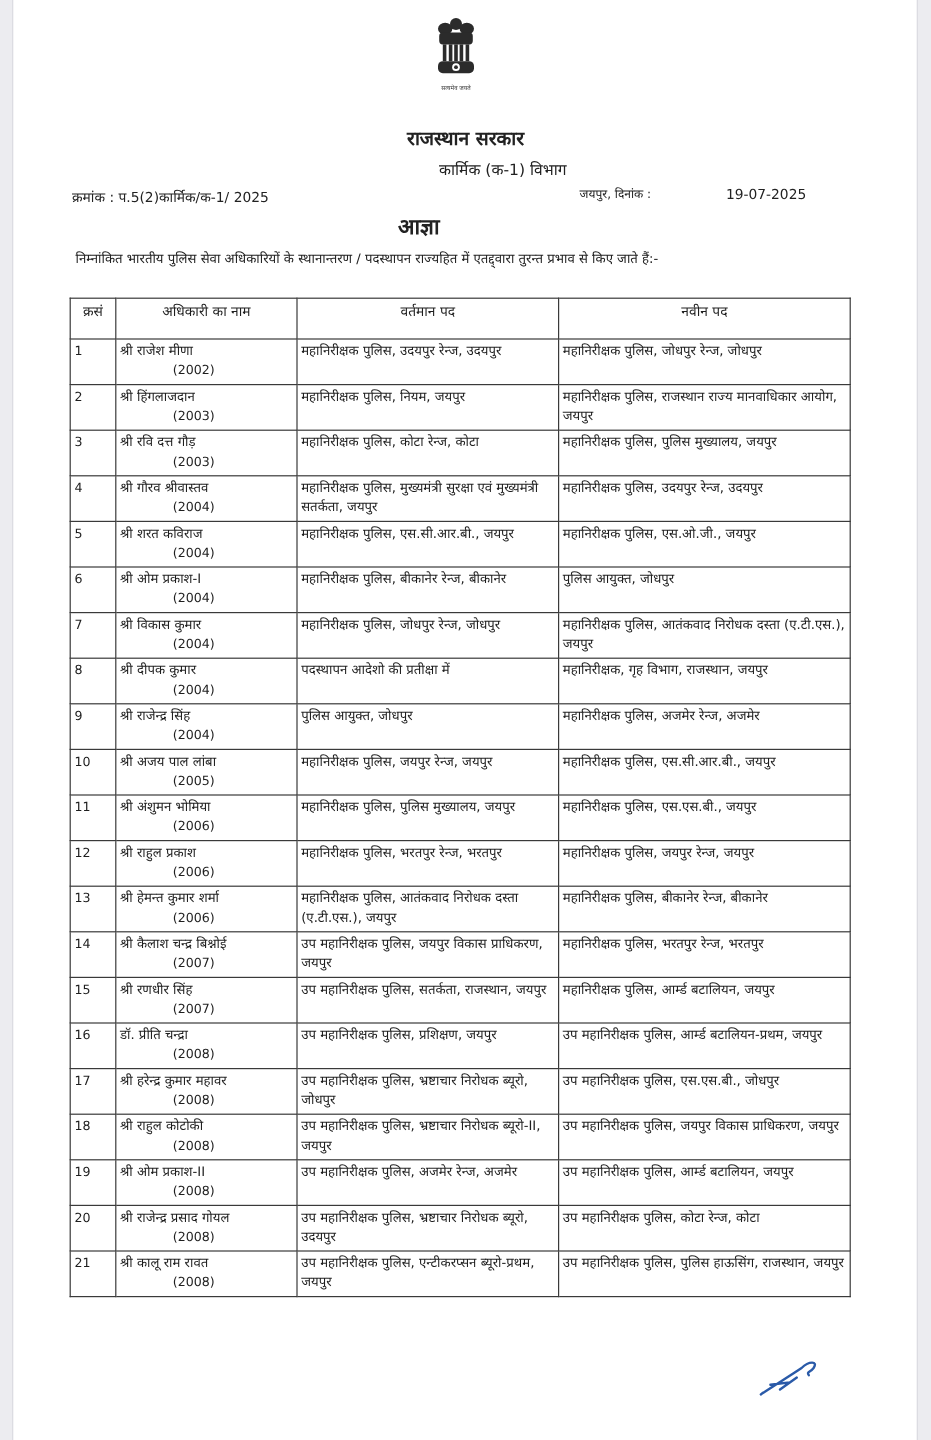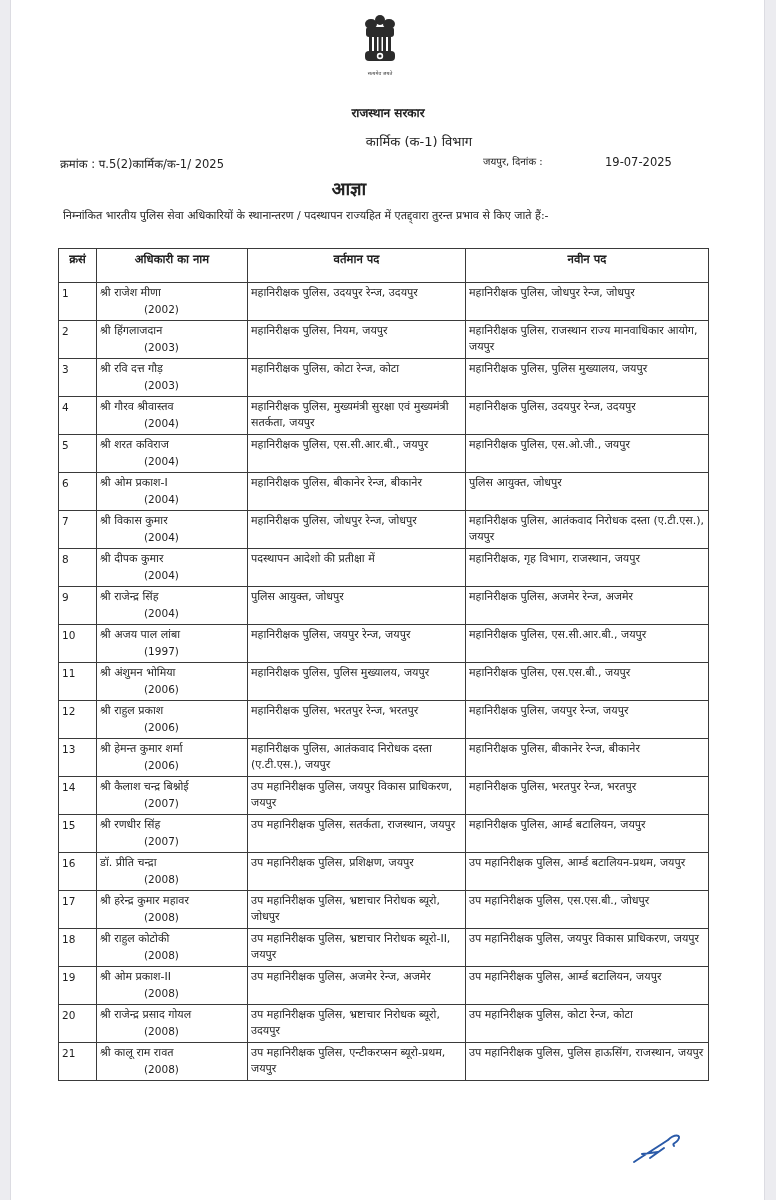--- a/index.html
+++ b/index.html
@@ -8,35 +8,35 @@
     background: #ffffff;
     font-family: "DejaVu Sans", "Liberation Sans", sans-serif;
     color: #1a1a1a;
   }
   .frame-left { position: absolute; left: 0; top: 0; width: 10px; height: 1200px; background: #ececf0; border-right: 1px solid #dcdce2; }
   .frame-right { position: absolute; right: 0; top: 0; width: 11px; height: 1200px; background: #ececf0; border-left: 1px solid #dcdce2; }
 
   .emblem { position: absolute; left: 358px; top: 12px; width: 44px; height: 64px; }
   .emblem-motto { position: absolute; left: 355px; top: 70px; width: 50px; text-align: center; font-size: 5px; color: #333; }
 
-  .gov-title { position: absolute; left: 0; width: 776px; top: 104px; text-align: center; font-size: 12px; font-weight: bold; color: #222; }
+  .gov-title { position: absolute; left: 0; width: 776px; top: 104px; text-align: center; font-size: 16px; font-weight: bold; color: #222; }
   .dept-title { position: absolute; left: 0; width: 776px; top: 132px; text-align: center; font-size: 13px; color: #222; padding-left: 31px; }
   .ref-no { position: absolute; left: 60px; top: 156px; font-size: 11.5px; color: #222; }
   .place-date { position: absolute; left: 483px; top: 154px; font-size: 10px; color: #222; }
   .date-value { position: absolute; left: 605px; top: 155px; font-size: 11.5px; color: #222; }
   .order-title { position: absolute; left: 0; width: 698px; top: 176px; text-align: center; font-size: 18px; font-weight: bold; color: #222; }
   .preamble { position: absolute; left: 63px; top: 207px; font-size: 11px; color: #222; white-space: nowrap; }
 
   table.transfer {
     position: absolute; left: 58px; top: 248px; width: 650px;
     border-collapse: collapse; table-layout: fixed;
     font-size: 11px; color: #1e1e1e;
   }
   table.transfer th, table.transfer td { border: 1.3px solid #3a3a3a; vertical-align: top; padding: 2px 3px; line-height: 16px; }
-  table.transfer th { height: 29px; font-weight: bold; text-align: center; font-size: 11.5px; }
+  table.transfer th { height: 29px; font-weight: normal; text-align: center; font-size: 11.5px; }
   table.transfer td { height: 33px; }
   col.c1 { width: 38px; } col.c2 { width: 151px; } col.c3 { width: 218px; } col.c4 { width: 243px; }
   .sno { font-size: 10.5px; }
   .name-line { display: block; }
   .batch { display: block; font-size: 10.5px; margin-left: 44px; }
 
   .signature { position: absolute; left: 628px; top: 1128px; width: 60px; height: 40px; }
 </style>
 </head>
 <body>
@@ -169,21 +169,21 @@
           <span class="name-line">श्री राजेन्द्र सिंह</span>
           <span class="batch">(2004)</span>
         </td>
         <td>पुलिस आयुक्त, जोधपुर</td>
         <td>महानिरीक्षक पुलिस, अजमेर रेन्ज, अजमेर</td>
       </tr>
       <tr>
         <td class="sno">10</td>
         <td>
           <span class="name-line">श्री अजय पाल लांबा</span>
-          <span class="batch">(1997)</span>
+          <span class="batch">(2005)</span>
         </td>
         <td>महानिरीक्षक पुलिस, जयपुर रेन्ज, जयपुर</td>
         <td>महानिरीक्षक पुलिस, एस.सी.आर.बी., जयपुर</td>
       </tr>
       <tr>
         <td class="sno">11</td>
         <td>
           <span class="name-line">श्री अंशुमन भोमिया</span>
           <span class="batch">(2006)</span>
         </td>

